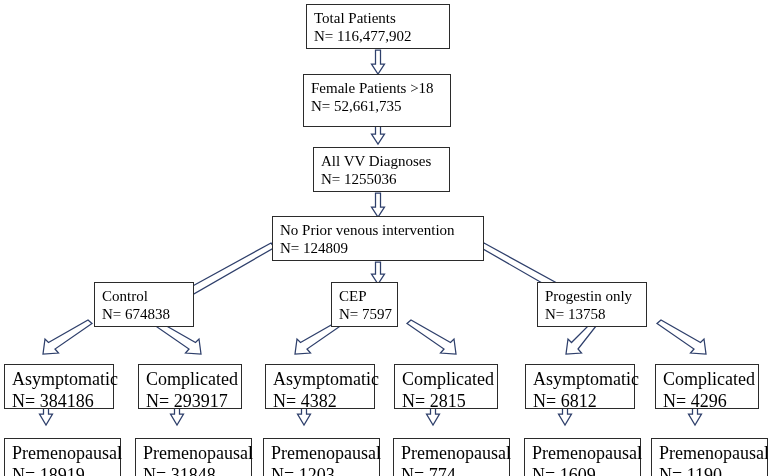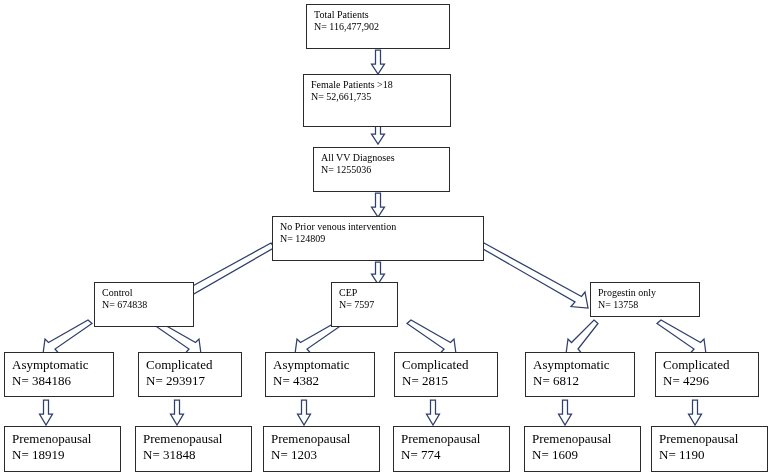--- a/index.html
+++ b/index.html
@@ -18,31 +18,32 @@
     overflow: hidden;
     background: #ffffff;
   }
   .node {
     position: absolute;
     box-sizing: border-box;
     border: 1.4px solid #2b2b2b;
     background: #ffffff;
     padding: 4px 6px 3px 7px;
     line-height: 1.22;
-    font-size: 10px;
+    font-size: 15px;
     z-index: 5;
   }
   .node .line1 {
     white-space: nowrap;
   }
   .node .line2 {
     white-space: nowrap;
   }
   .node.small {
-    font-size: 13px;
+    font-size: 18px;
+    margin-top: 12px;
   }
   svg.arrows {
     position: absolute;
     left: 0;
     top: 0;
     width: 768px;
     height: 476px;
     z-index: 2;
     pointer-events: none;
   }
@@ -108,21 +109,21 @@
   <div class="node" style="left:78px; top:282px; width:100px; height:45px;margin-left:16px;">
     <div class="line1">Control</div>
     <div class="line2">N= 674838</div>
   </div>
 
   <div class="node" style="left:331px; top:282px; width:67px; height:45px;">
     <div class="line1">CEP</div>
     <div class="line2">N= 7597</div>
   </div>
 
-  <div class="node" style="left:590px; top:282px; width:110px; height:35px;font-family:Liberation Serif, serif;">
+  <div class="node" style="left:537px; top:282px; width:110px; height:45px;font-family:Liberation Serif, serif;">
     <div class="line1">Progestin only</div>
     <div class="line2">N= 13758</div>
   </div>
 
   <div class="node small" style="left:4px; top:352px; width:110px; height:45px;">
     <div class="line1">Asymptomatic</div>
     <div class="line2">N= 384186</div>
   </div>
 
   <div class="node small" style="left:138px; top:352px; width:104px; height:45px;">

